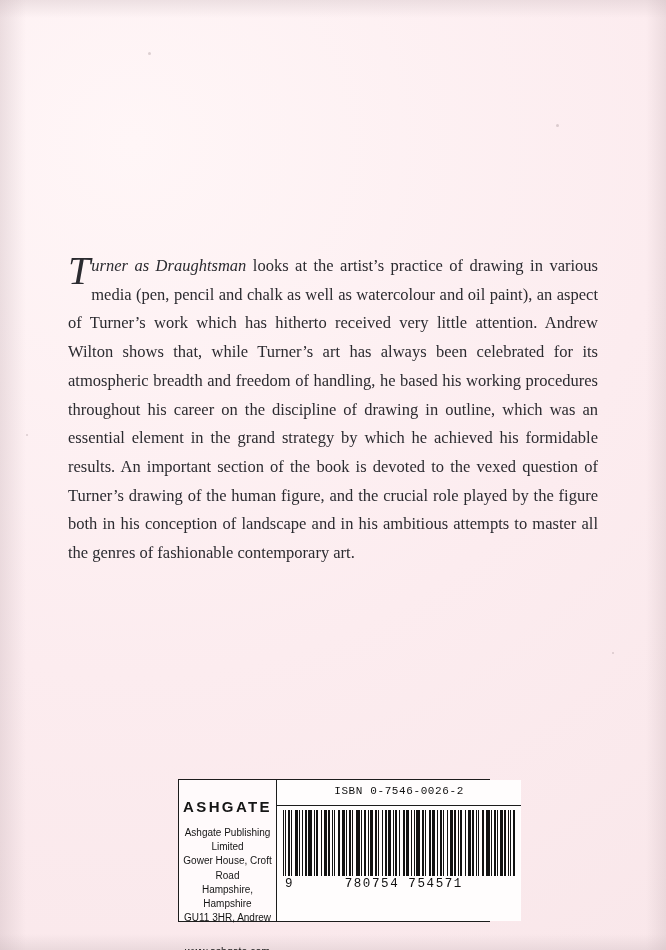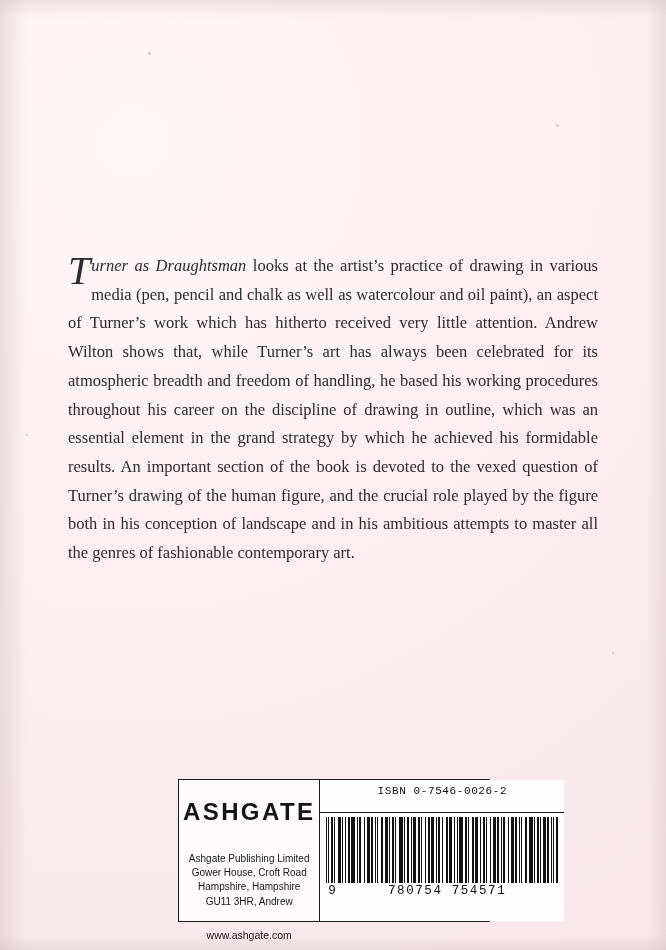--- a/index.html
+++ b/index.html
@@ -94,24 +94,24 @@
 
   .publisher-block {
     width: 143px;
     box-sizing: border-box;
     padding: 18px 4px 6px 4px;
     text-align: center;
     font-family: "Liberation Sans", sans-serif;
     color: #151515;
   }
   .publisher-name {
-    font-size: 24px;
+    font-size: 15px;
     letter-spacing: 2.4px;
     font-weight: 700;
-    margin-bottom: 26px;
+    margin-bottom: 11px;
   }
   .publisher-addr {
     font-size: 10px;
     line-height: 1.42;
   }
   .publisher-web {
     font-size: 10.5px;
     margin-top: 20px;
   }
 
@@ -121,21 +121,21 @@
     box-sizing: border-box;
     display: flex;
     flex-direction: column;
     background: #fffdfd;
   }
   .isbn-text {
     font-family: "Liberation Mono", monospace;
     font-size: 11px;
     letter-spacing: 0.6px;
     text-align: center;
-    padding: 5px 0 15px 0;
+    padding: 5px 0 8px 0;
     color: #101010;
     border-bottom: 1.4px solid #1c1c1c;
   }
   .barcode-area {
     flex: 1;
     position: relative;
     padding: 4px 6px 0 6px;
     box-sizing: border-box;
   }
   .bars {

